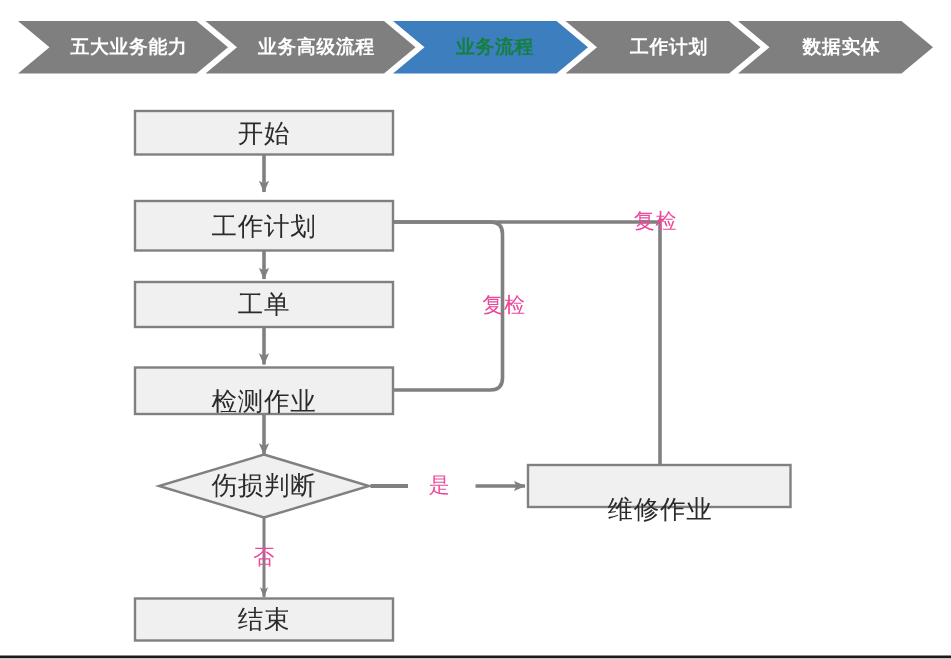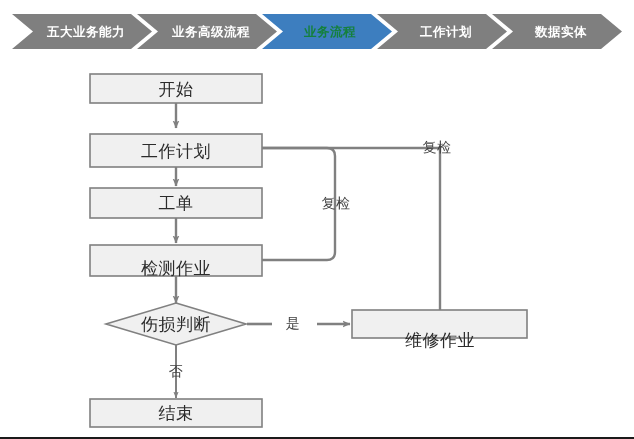--- a/index.html
+++ b/index.html
@@ -56,21 +56,21 @@
     font-size: 17px;
     color: #2b2b2b;
     white-space: nowrap;
     transform: translate(-50%, -50%);
     letter-spacing: 0.5px;
     pointer-events: none;
   }
   .edge-label {
     position: absolute;
     font-size: 14px;
-    color: #404040;
+    color: #ec4899;
     white-space: nowrap;
     transform: translate(-50%, -50%);
     letter-spacing: 0.5px;
     pointer-events: none;
   }
 </style>
 </head>
 <body>
 
 <div id="page">

